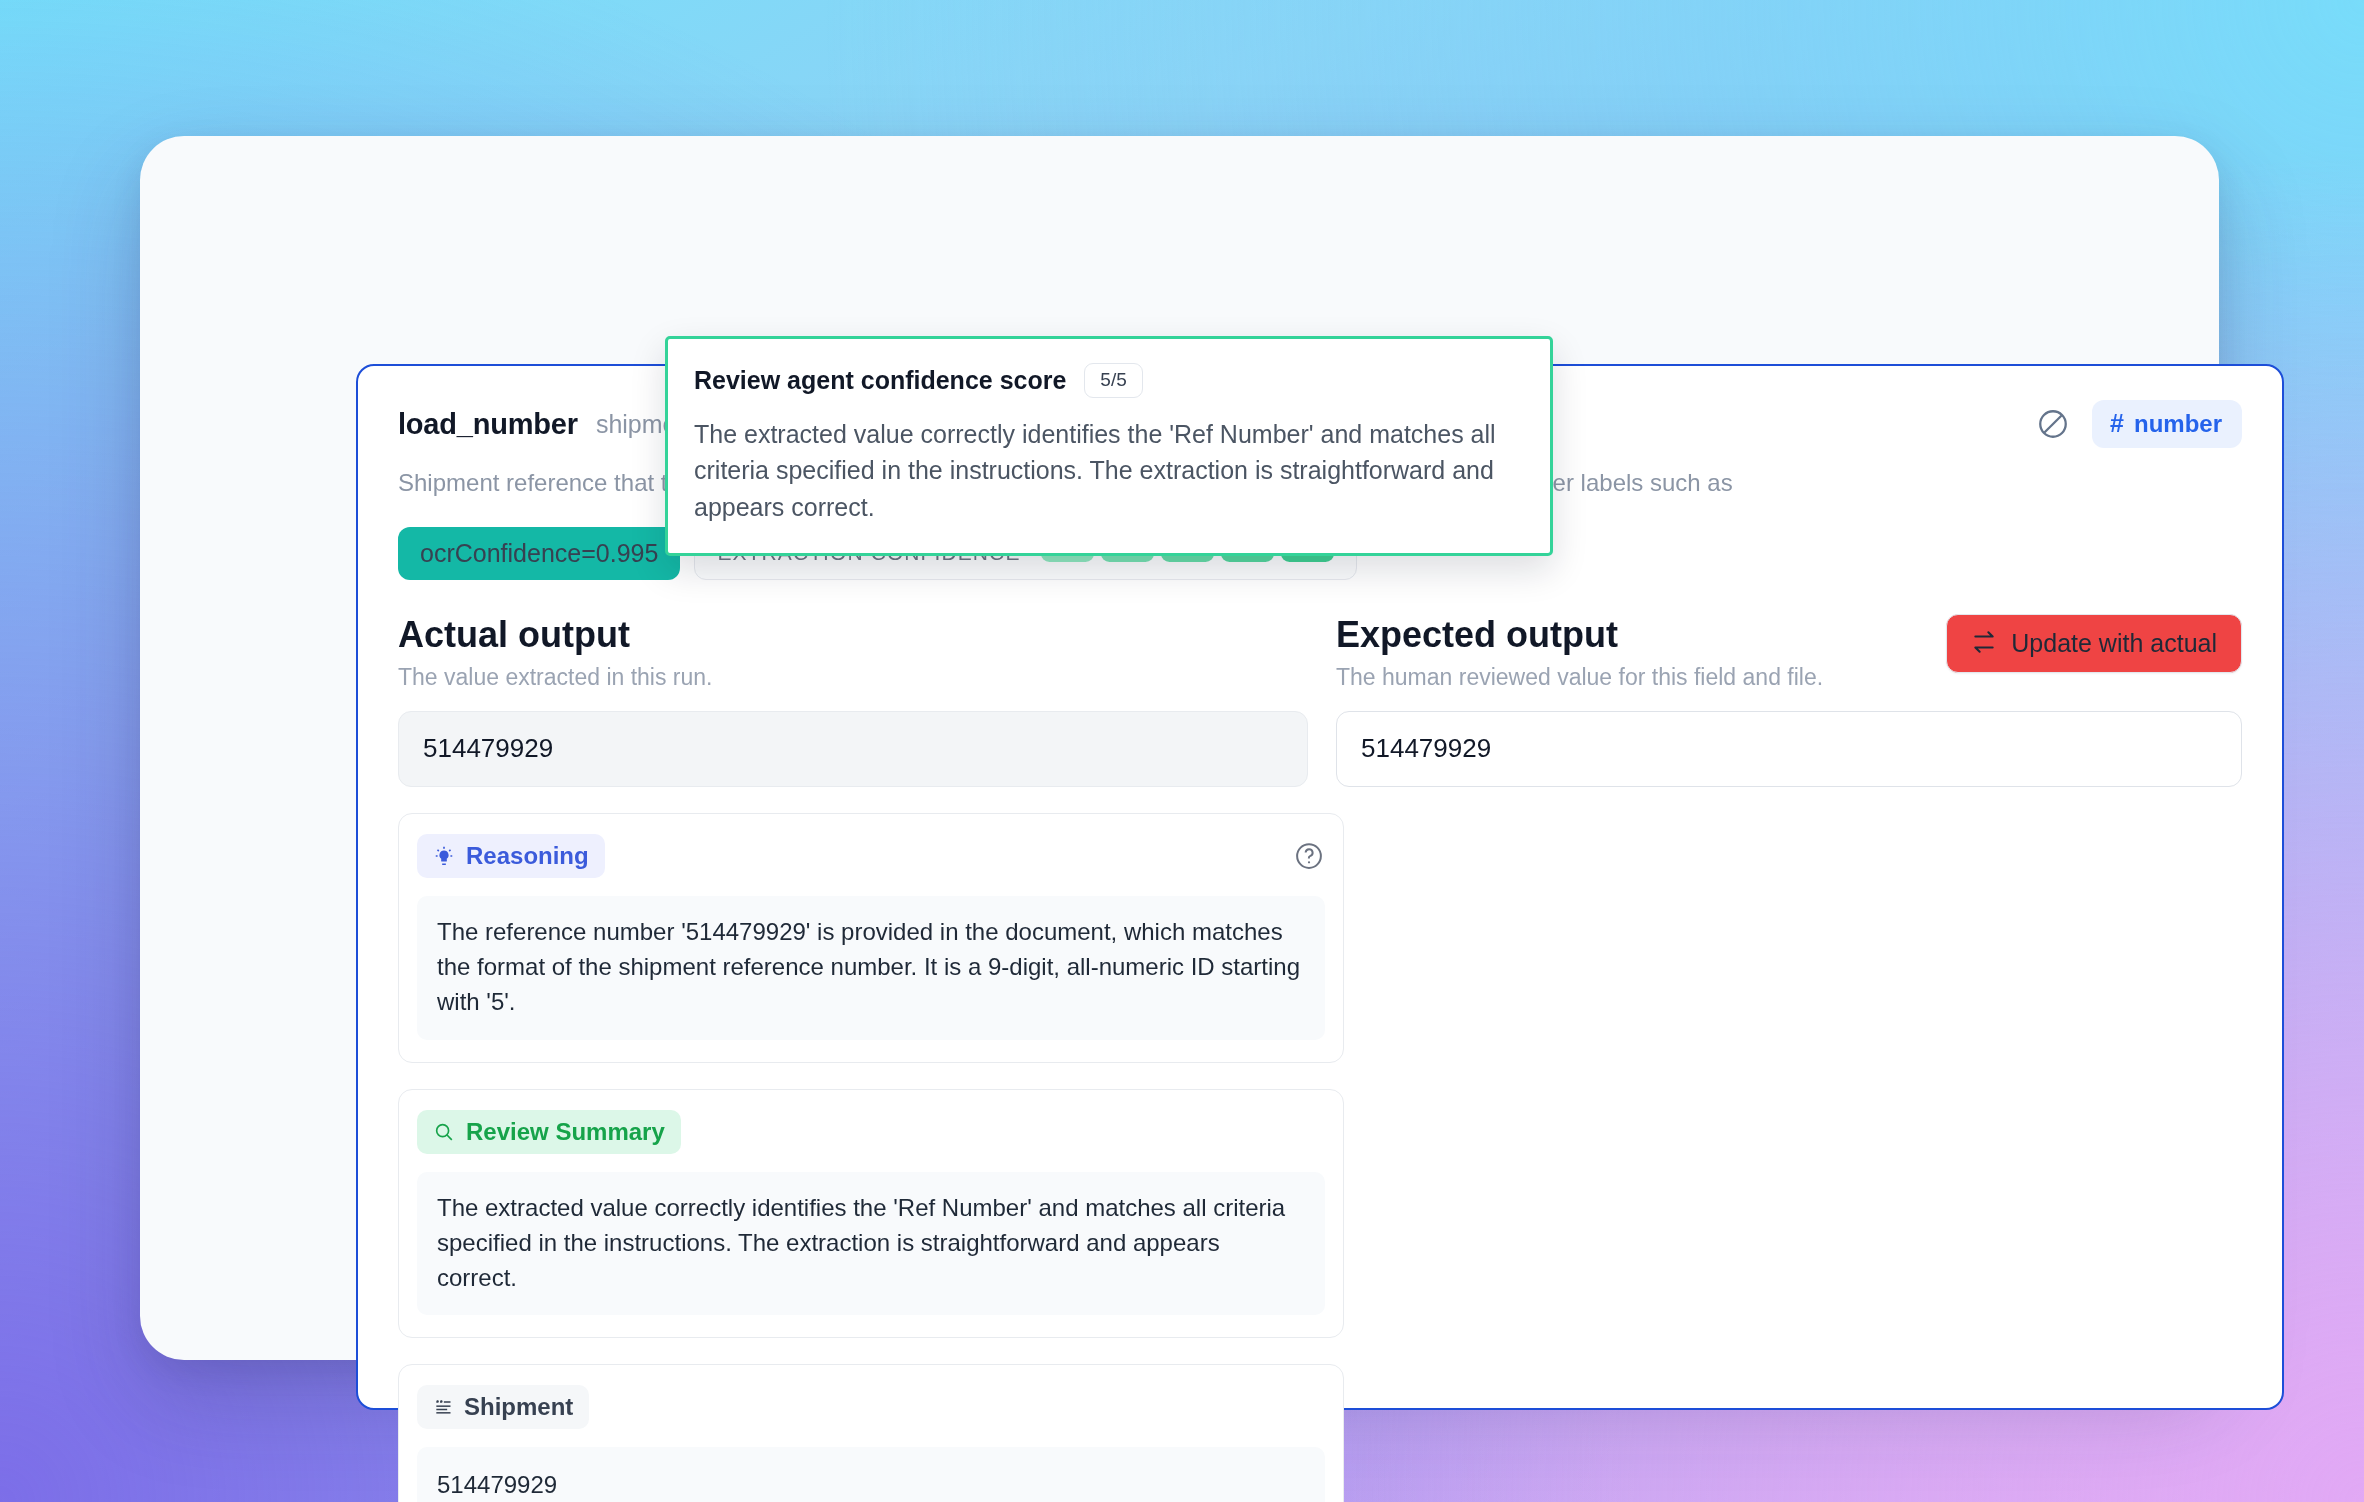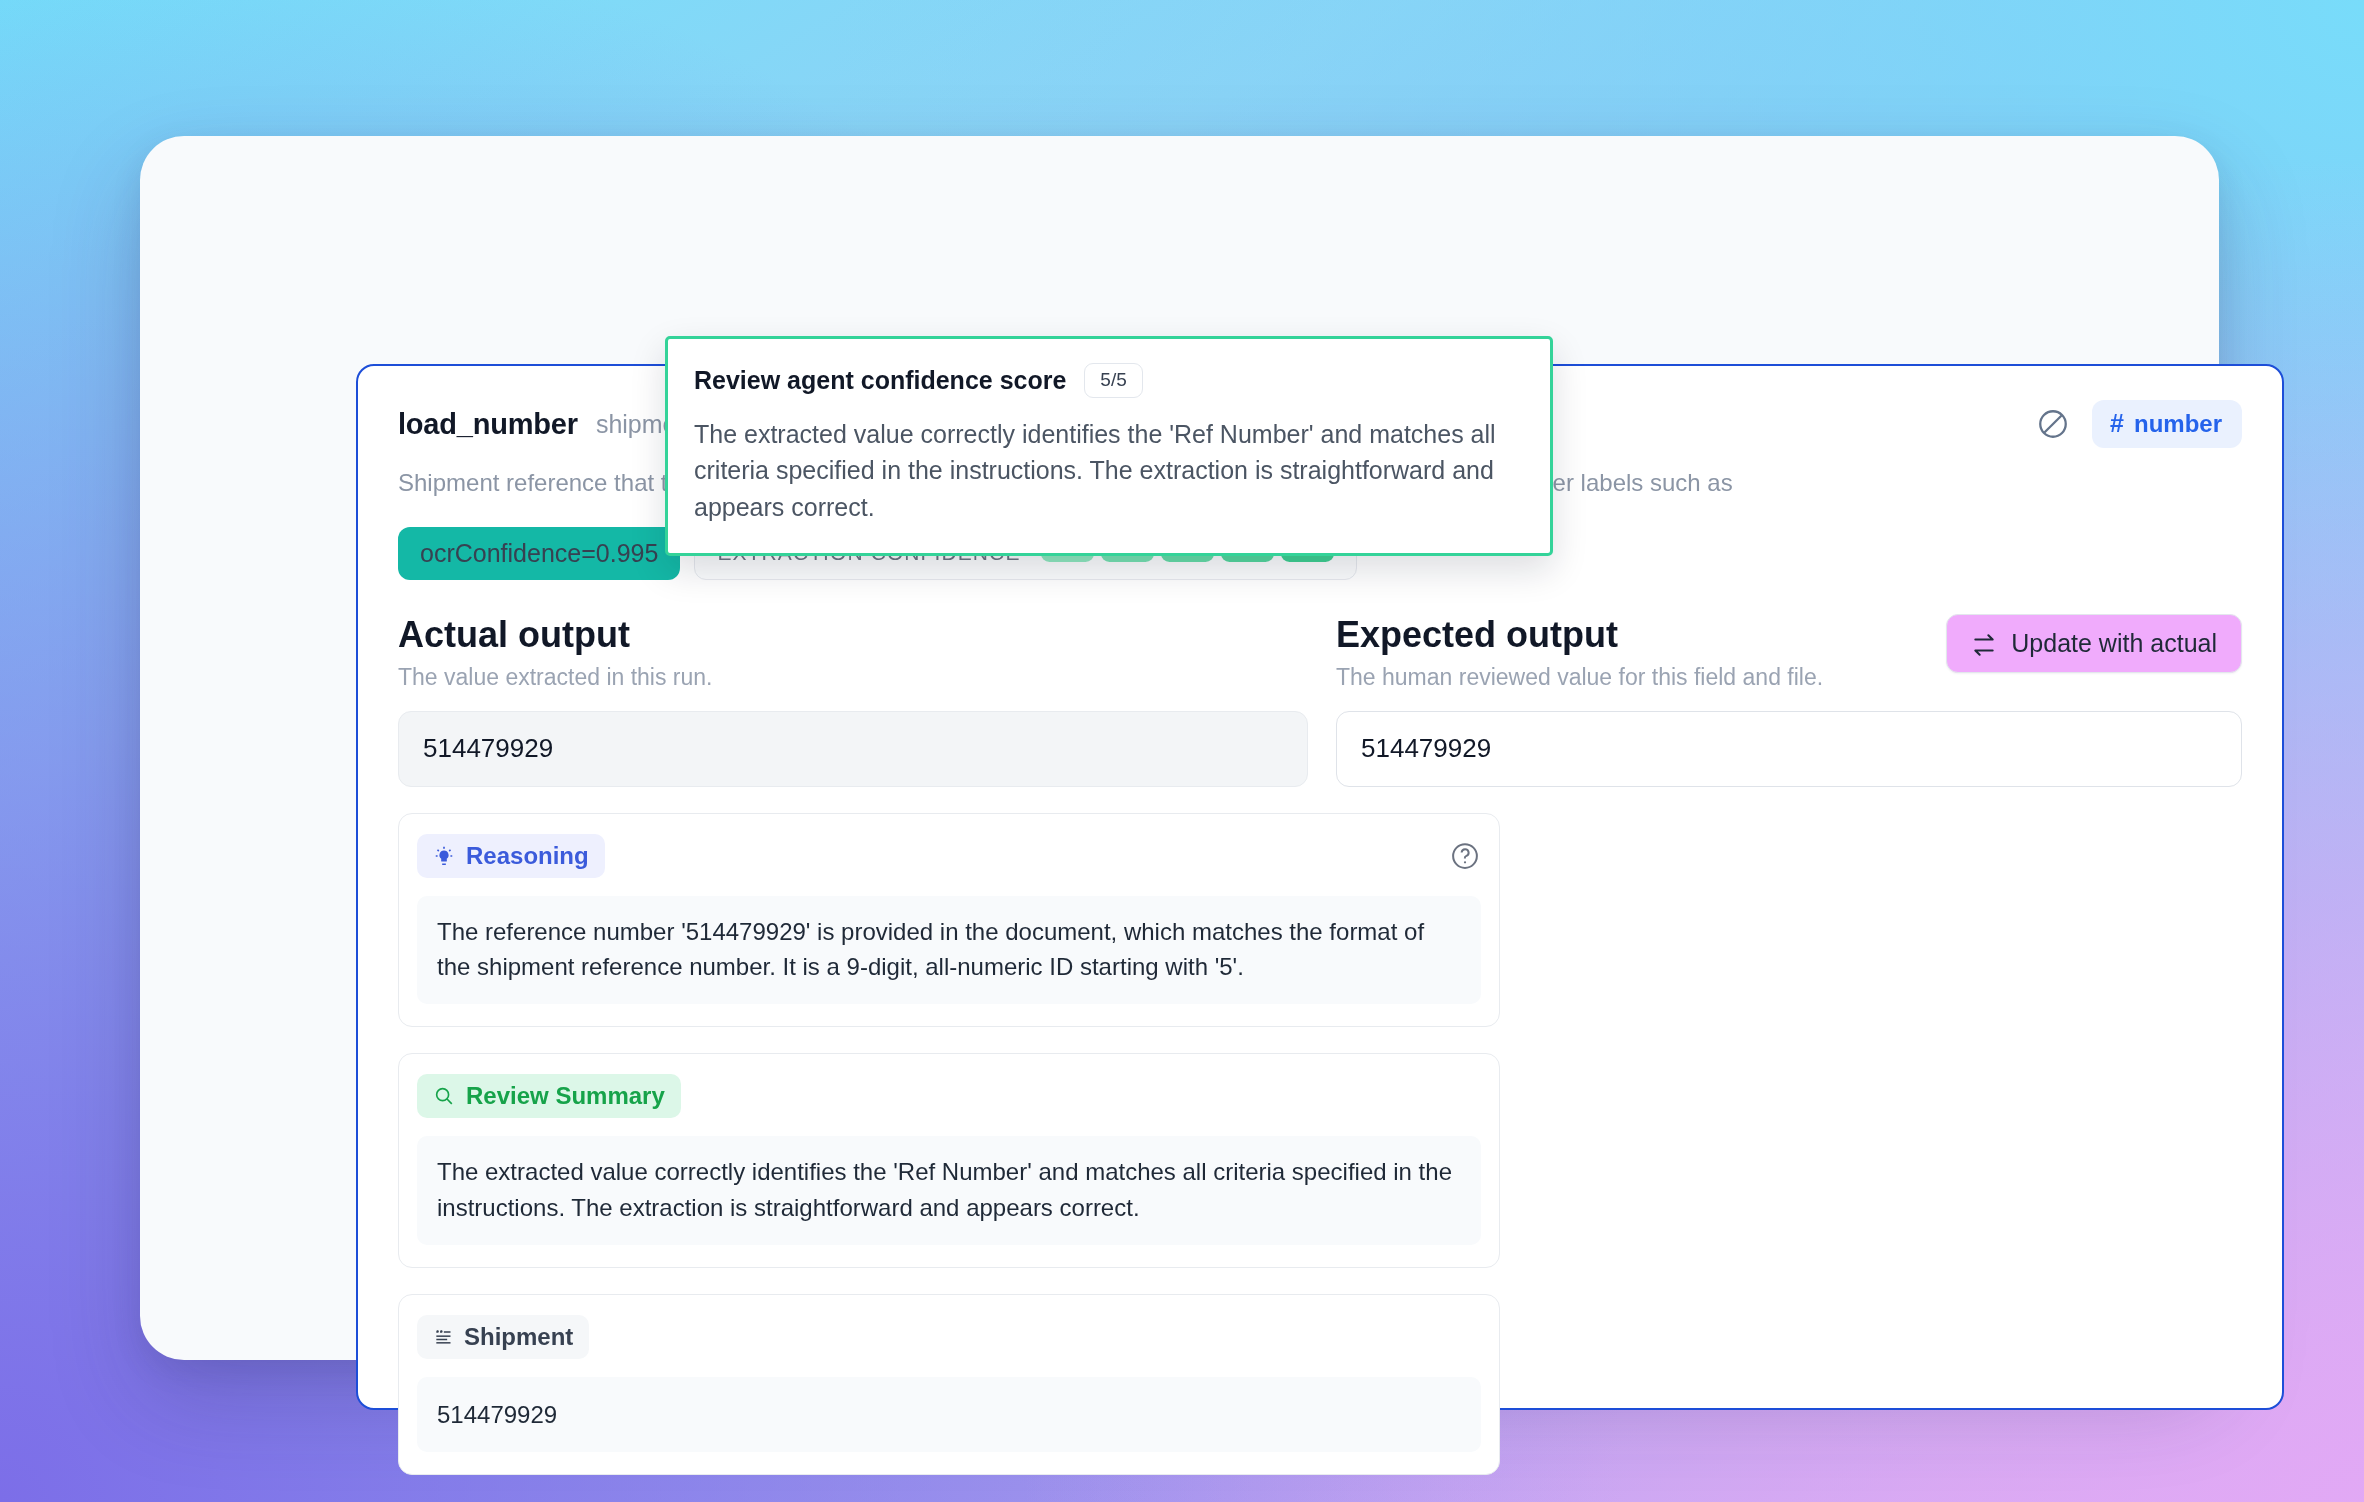--- a/index.html
+++ b/index.html
@@ -156,23 +156,23 @@
     font-weight: 700;
     color: #111827;
   }
   .col-sub {
     margin-top: 8px;
     font-size: 23px;
     color: #9aa3b2;
   }
   .update-btn {
     display: inline-flex;
-    align-items: flex-end;
+    align-items: flex-start;
     gap: 14px;
-    background: #f0abfc;
+    background: #ef4444;
     border: 1.5px solid #e3e7ed;
     border-radius: 12px;
     padding: 14px 24px;
     font-size: 25px;
     color: #1f2937;
     font-weight: 500;
     cursor: pointer;
     box-shadow: 0 1px 2px rgba(16,24,40,0.05);
     white-space: nowrap;
   }
@@ -192,21 +192,21 @@
     border: 1.5px solid #e8ebef;
   }
   .value-box.expected {
     background: #ffffff;
     border: 1.5px solid #dfe3e9;
   }
 
   
   .section-card {
     margin-top: 26px;
-    width: 1102px;
+    width: 946px;
     border: 1.5px solid #e8ebef;
     border-radius: 14px;
     padding: 20px 18px 22px 18px;
     background: #ffffff;
   }
   .section-head {
     display: flex;
     align-items: center;
   }
   .section-pill {

